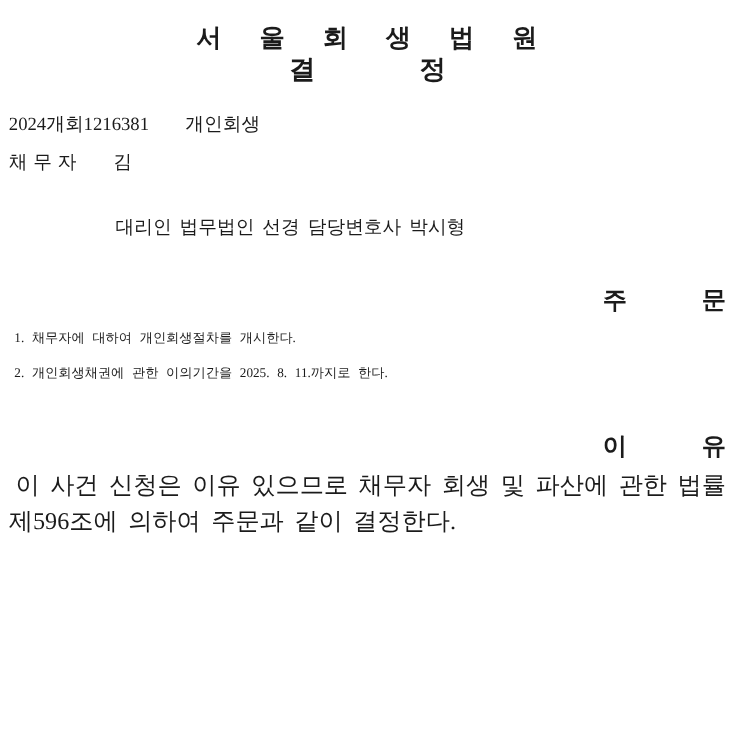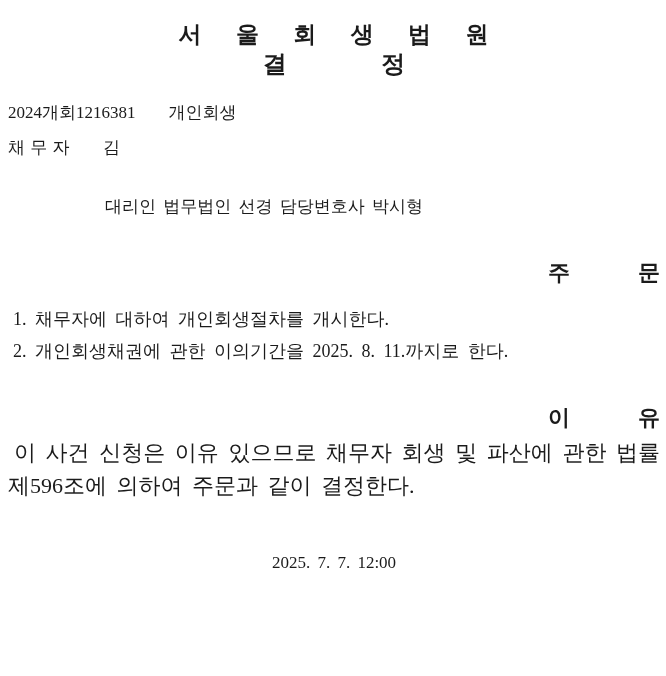--- a/index.html
+++ b/index.html
@@ -51,21 +51,21 @@
   .section-heading {
     text-align: right;
     font-family: "Liberation Sans", "DejaVu Sans", sans-serif;
     font-weight: bold;
     font-size: 22px;
     line-height: 29px;
     word-spacing: 62px;
     white-space: pre;
   }
   .order-heading { margin-top: 40px; }
-  .order-list { margin-top: 16px; font-size: 18px; }
+  .order-list { margin-top: 4px; font-size: 12px; }
   .order-item {
     line-height: 32px;
     padding-left: 17px;
     text-indent: -12px;
     text-align: justify;
     word-spacing: 4px;
   }
   .reason-heading { margin-top: 36px; }
   .reason-body {
     margin-top: 4px;
@@ -109,15 +109,14 @@
 
   <div class="order-list">
     <div class="order-item">1. 채무자에 대하여 개인회생절차를 개시한다.</div>
     <div class="order-item">2. 개인회생채권에 관한 이의기간을 2025. 8. 11.까지로 한다.</div>
   </div>
 
   <div class="section-heading reason-heading">이 유</div>
 
   <div class="reason-body">이 사건 신청은 이유 있으므로 채무자 회생 및 파산에 관한 법률 제596조에 의하여 주문과 같이 결정한다.</div>
 
-  <div class="footer-date">2025. 7. 7. 12:00</div>
 
 </div>
 
 </body></html>

